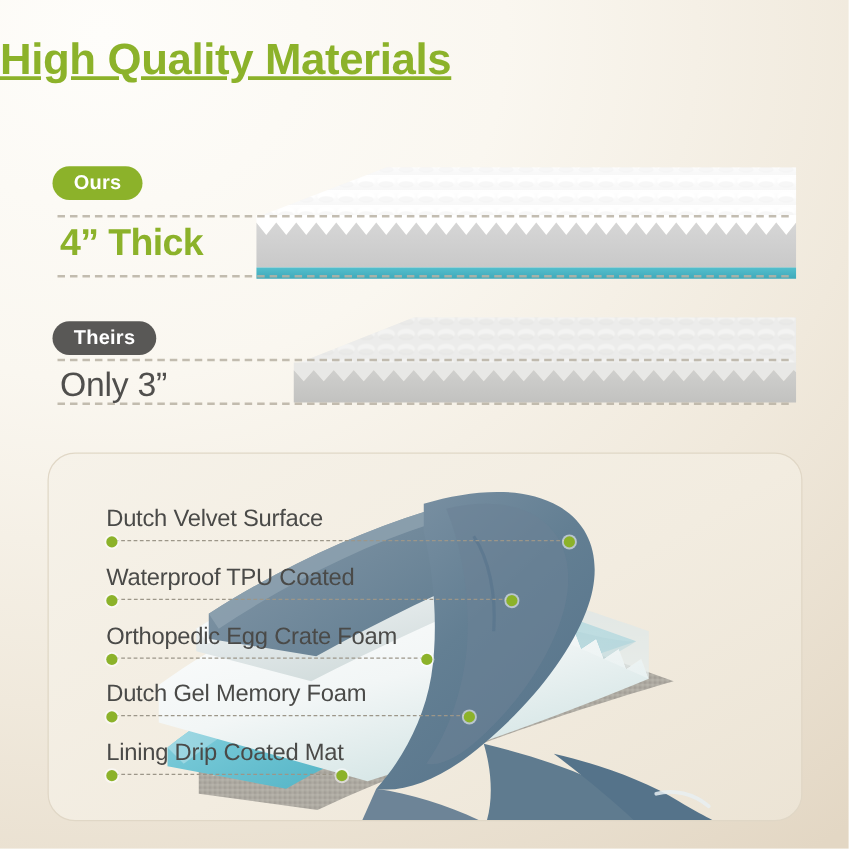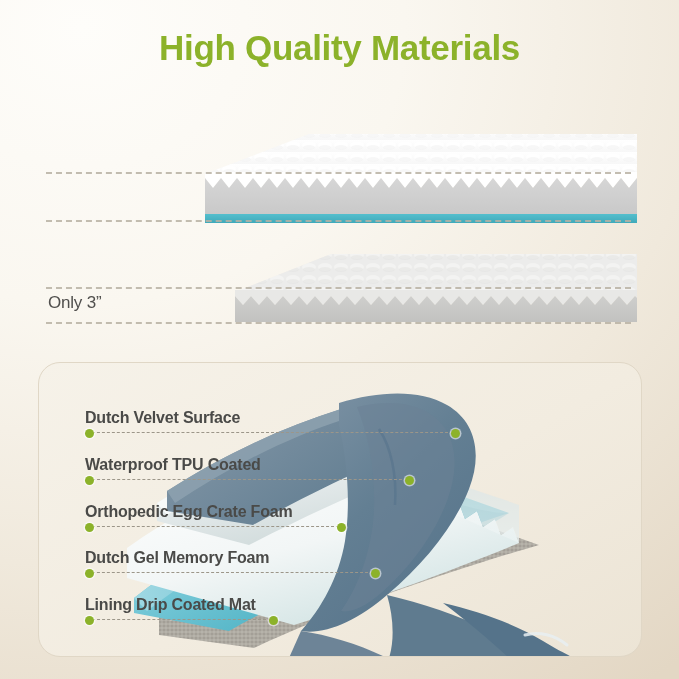--- a/index.html
+++ b/index.html
@@ -20,25 +20,25 @@
       radial-gradient(ellipse 140% 120% at 12% 4%, #fefdfa 0%, #faf7f0 34%, #f0e9dc 66%, #e3d7c4 100%);
     overflow: hidden;
   }
 
   
   .title {
     position: absolute;
     top: 28px;
     left: 0;
     width: 679px;
-    text-align: center;
     font-size: 35px;
     font-weight: 700;
     color: #8cb22a;
     letter-spacing: -0.3px;
+    text-decoration: underline;
   }
 
   
   .compare { position: absolute; left: 0; top: 110px; width: 679px; height: 235px; }
 
   .badge {
     position: absolute;
     display: inline-flex;
     align-items: center;
     justify-content: center;
@@ -74,21 +74,21 @@
   }
   .measure-ours {
     top: 68px;
     font-size: 30px;
     font-weight: 700;
     color: #8cb22a;
     letter-spacing: -0.5px;
   }
   .measure-theirs {
     top: 183px;
-    font-size: 17px;
+    font-size: 27px;
     font-weight: 400;
     color: #504f4d;
     letter-spacing: -0.2px;
   }
 
   
   .mat { position: absolute; }
 
   .mat-ours   { left: 205px; top: 18px;  width: 432px; height: 96px; }
   .mat-theirs { left: 205px; top: 140px; width: 432px; height: 75px; }
@@ -111,22 +111,22 @@
   
   .feature {
     position: absolute;
     left: 46px;
     height: 34px;
   }
   .feature .f-text {
     position: absolute;
     left: 0;
     bottom: 8px;
-    font-size: 16px;
-    font-weight: 700;
+    font-size: 19px;
+    font-weight: 400;
     color: #4a4a48;
     letter-spacing: -0.2px;
     white-space: nowrap;
   }
   .feature .f-line {
     position: absolute;
     left: 2px;
     bottom: 2px;
     height: 0;
     border-top: 1.6px dashed #9c9689;
@@ -231,26 +231,29 @@
       <path d="M30,46 L38,55 L46,46 L54,55 L62,46 L70,55 L78,46 L86,55 L94,46
                L102,55 L110,46 L118,55 L126,46 L134,55 L142,46 L150,55 L158,46
                L166,55 L174,46 L182,55 L190,46 L198,55 L206,46 L214,55 L222,46
                L230,55 L238,46 L246,55 L254,46 L262,55 L270,46 L278,55 L286,46
                L294,55 L302,46 L310,55 L318,46 L326,55 L334,46 L342,55 L350,46
                L358,55 L366,46 L374,55 L382,46 L390,55 L398,46 L406,55 L414,46
                L422,55 L430,46 L432,48
                L432,72 L30,72 Z" fill="url(#tgBody)"></path>
     </svg>
 
+    <div class="badge badge-ours">Ours</div>
+    <div class="badge badge-theirs">Theirs</div>
 
     <div class="guide g-ours-top"></div>
     <div class="guide g-ours-bot"></div>
     <div class="guide g-theirs-top"></div>
     <div class="guide g-theirs-bot"></div>
 
+    <div class="measure measure-ours">4” Thick</div>
     <div class="measure measure-theirs">Only 3”</div>
   </div>
 
   <div class="panel">
 
     <svg class="layers" viewBox="0 0 604 295">
       <defs>
         <linearGradient id="velvet" x1="0.1" y1="0" x2="0.8" y2="1">
           <stop offset="0%" stop-color="#7b91a3"></stop>
           <stop offset="45%" stop-color="#637f93"></stop>

